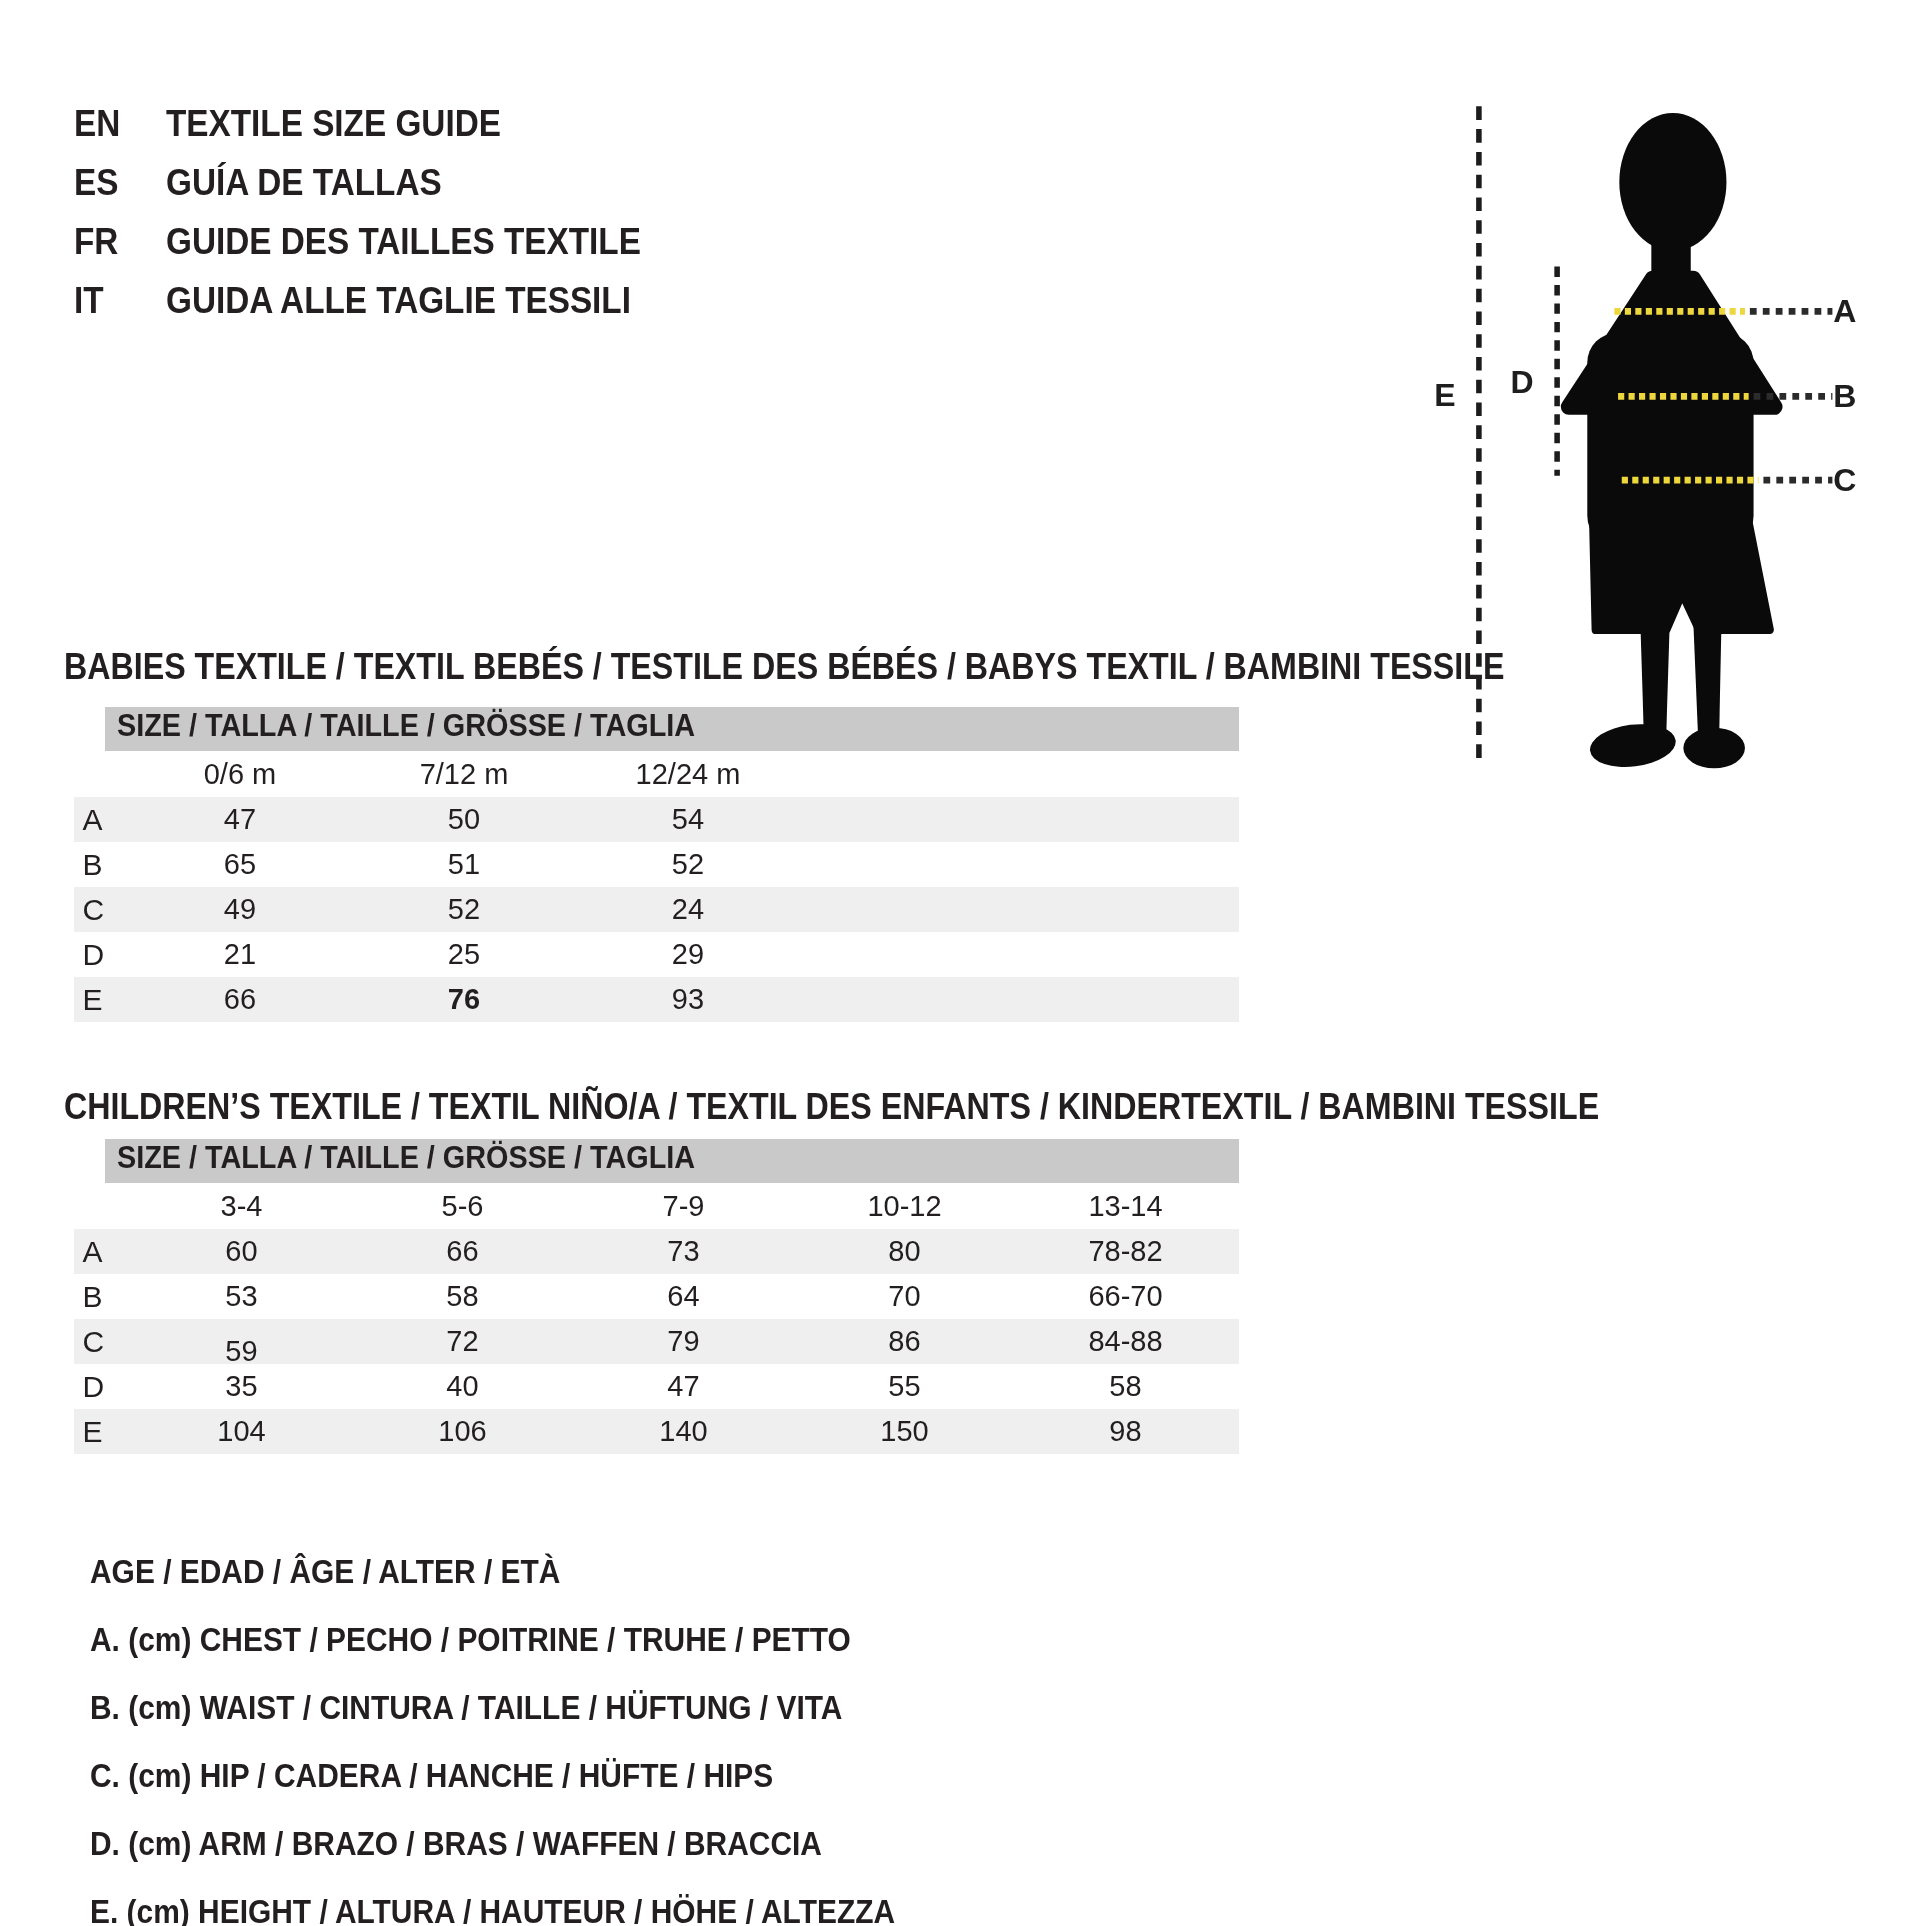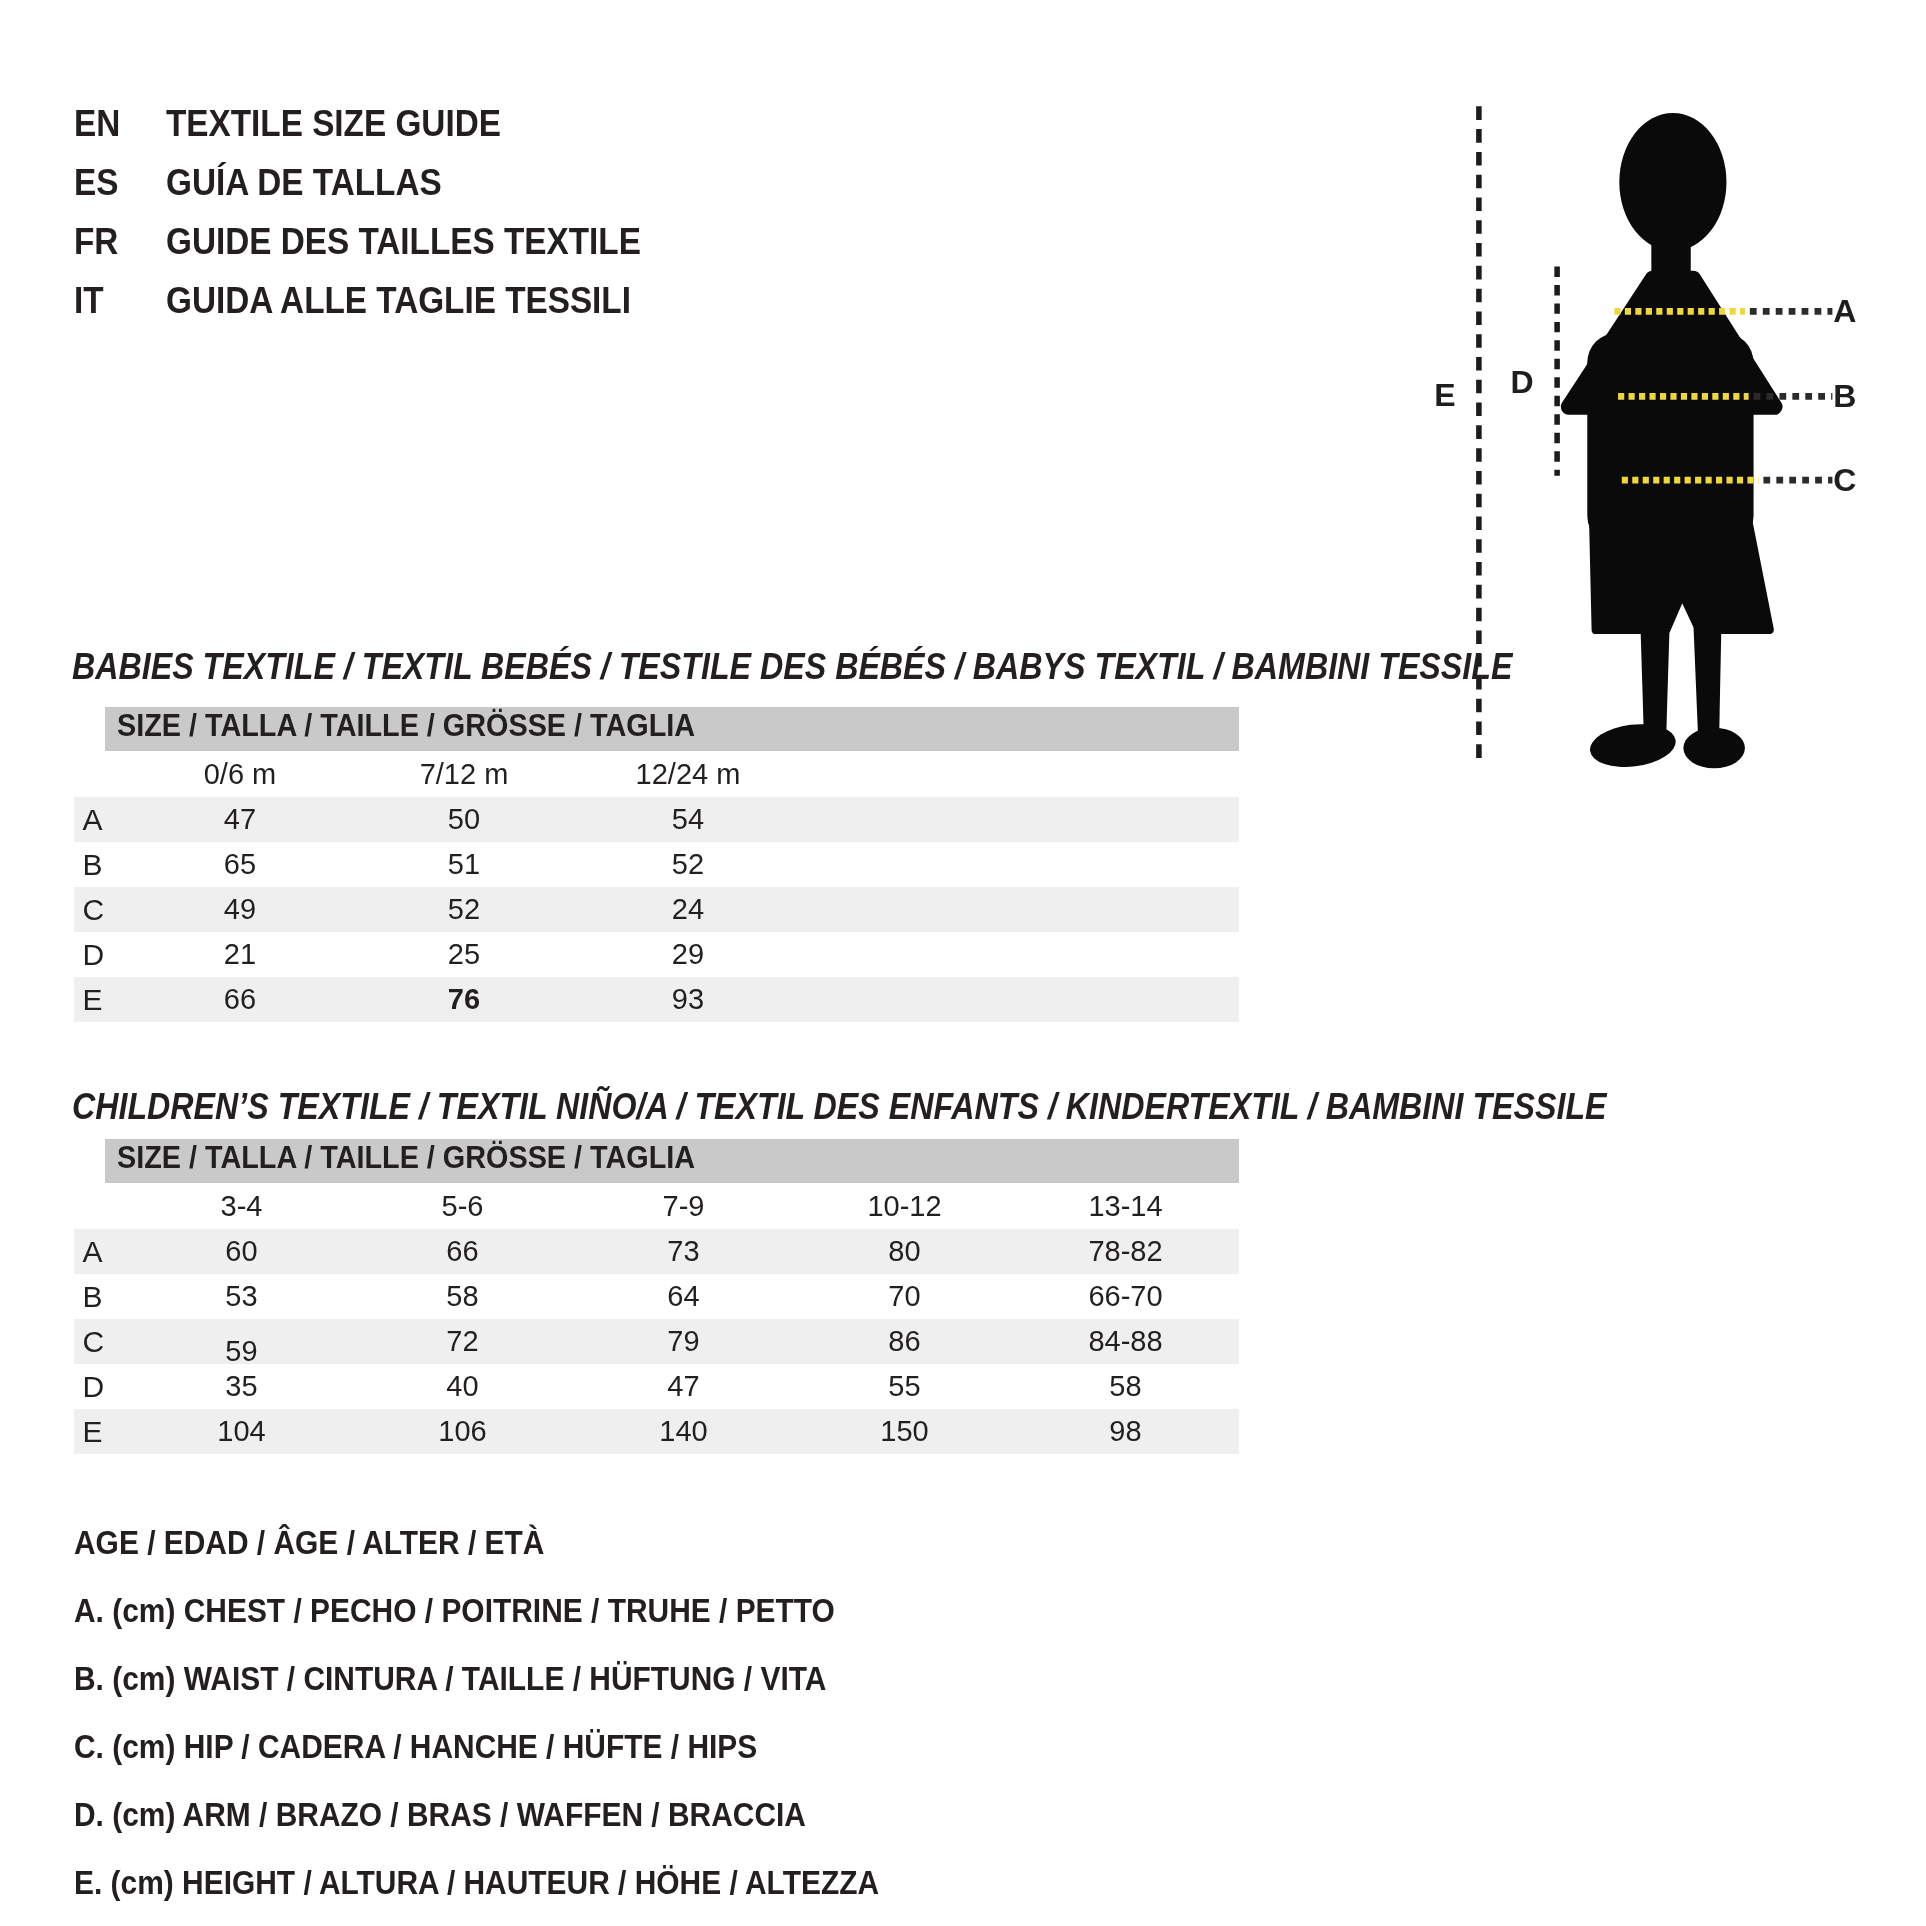--- a/index.html
+++ b/index.html
@@ -8,34 +8,34 @@
   .cond{display:inline-block;transform:scaleX(0.87);transform-origin:0 50%;white-space:nowrap;}
   .cond9{display:inline-block;transform:scaleX(0.9);transform-origin:0 50%;white-space:nowrap;}
 
   
   .langs{position:absolute;left:74px;top:94px;}
   .lang-row{display:flex;align-items:center;height:59px;font-size:37px;font-weight:700;}
   .lang-code{width:92px;flex:none;}
   .lang-title{flex:none;}
 
   
-  .h-title{position:absolute;left:72px;font-size:37px;font-weight:700;font-style:italic;}
+  .h-title{position:absolute;left:64px;font-size:37px;font-weight:700;}
 
   
   .tbl{position:absolute;left:74px;width:1165px;}
   .size-bar{height:44px;display:flex;align-items:flex-start;padding-left:12.3px;box-sizing:border-box;
             font-size:32px;font-weight:700;margin-left:31px;}
   .trow{display:flex;align-items:center;height:45px;font-size:29px;}
   .trow.cols{height:46px;}
   .tlabel{flex:none;box-sizing:border-box;padding-left:8.6px;font-size:30px;}
   .tcell{flex:none;text-align:center;}
 
   
   .legend{position:absolute;left:74px;top:1523px;}
-  .legend-row{height:68px;display:flex;align-items:flex-start;font-size:34px;font-weight:700;}
+  .legend-row{height:68px;display:flex;align-items:flex-end;font-size:34px;font-weight:700;margin-left:16px;}
 
   
   .figure-svg{position:absolute;left:1405px;top:74px;width:521px;height:715px;}
   .fig-label{font-family:"Liberation Sans",sans-serif;font-size:52px;font-weight:700;}
 </style>
 </head>
 <body>
 
 <div class="page">
 

